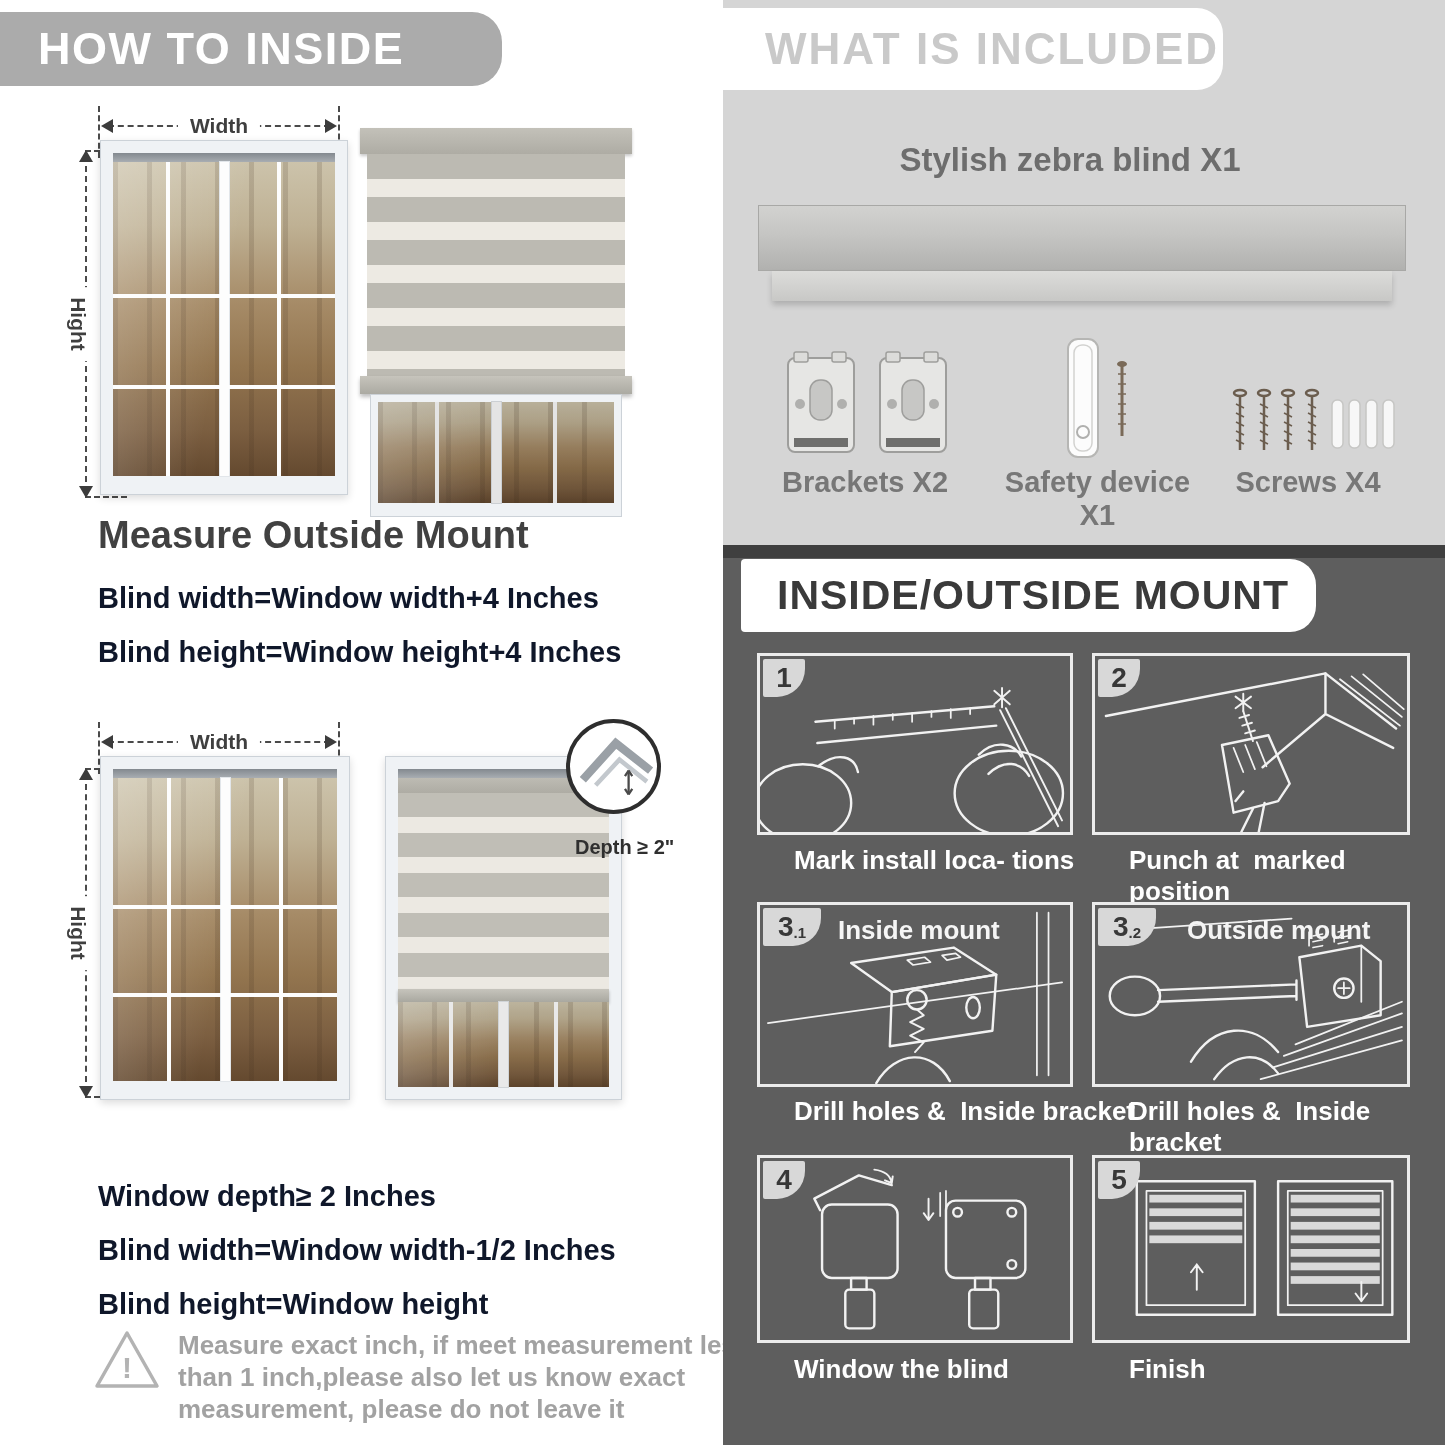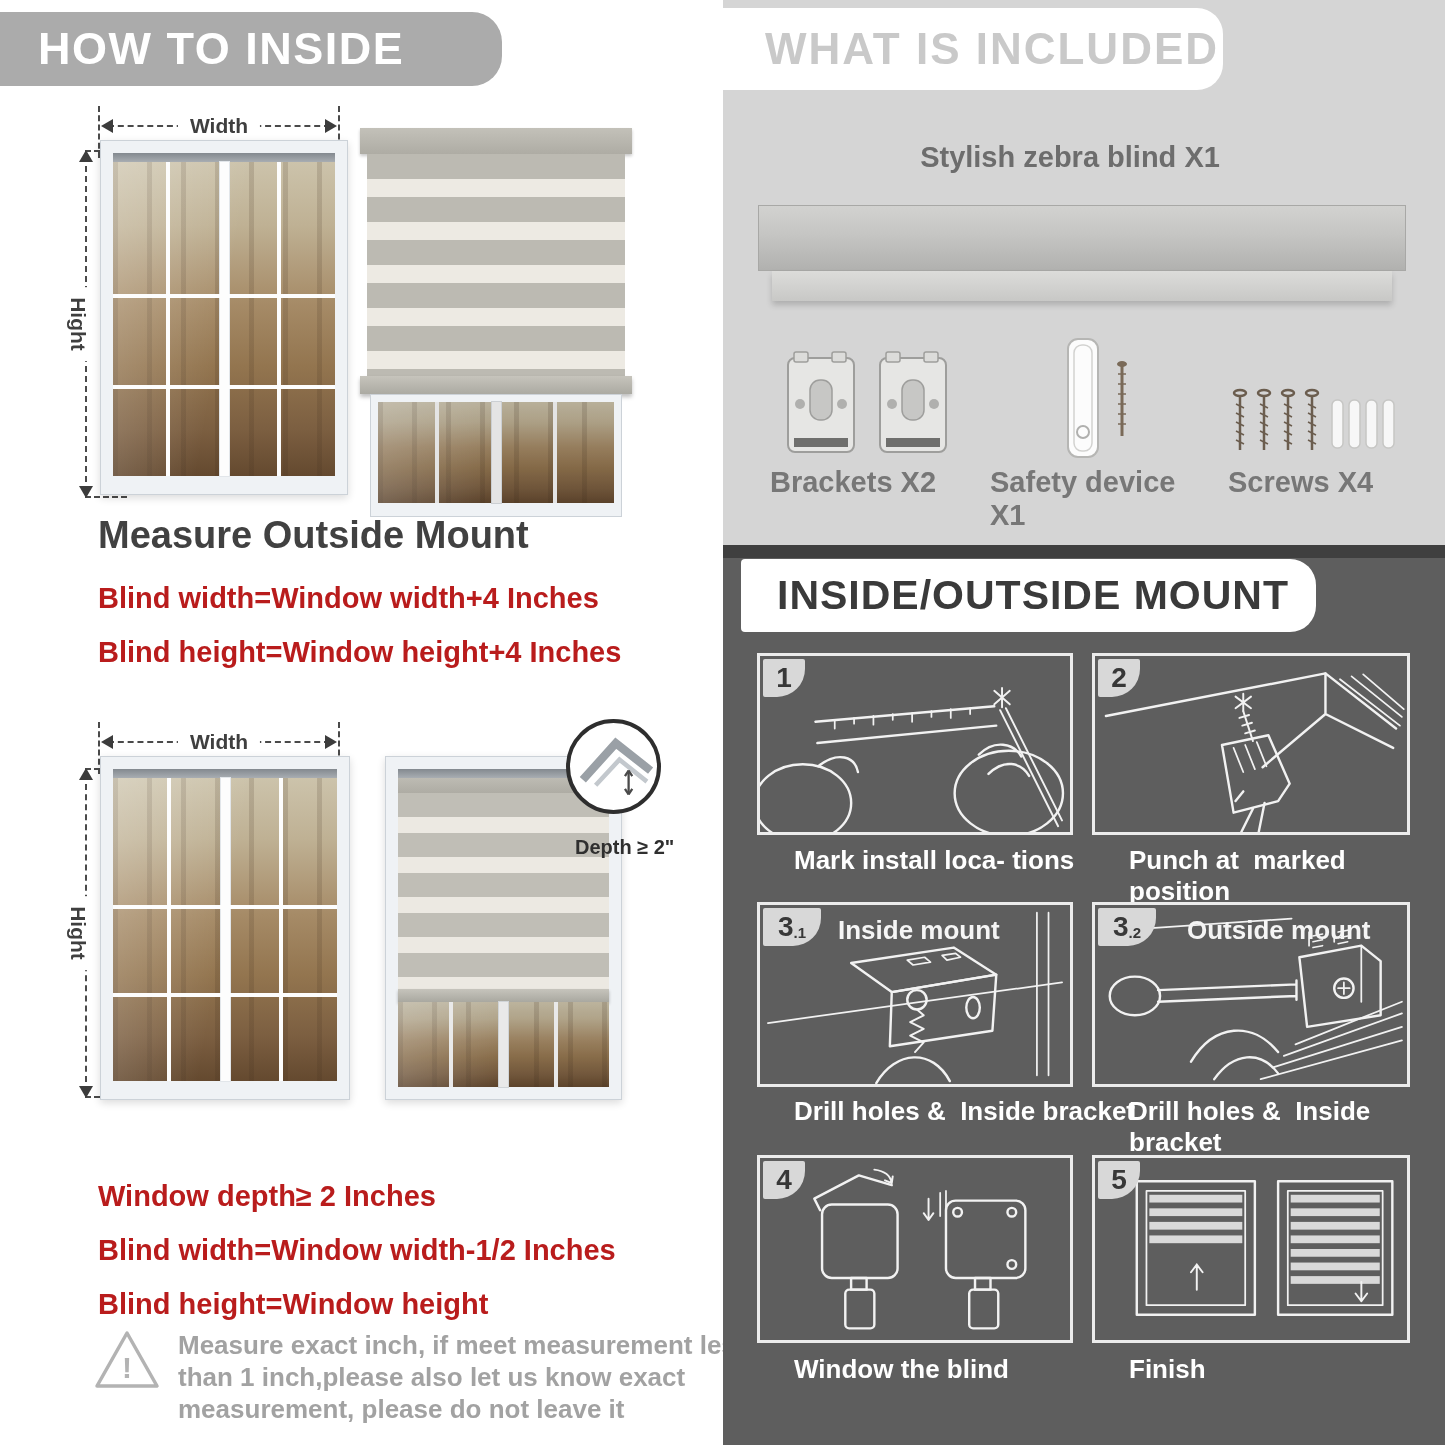--- a/index.html
+++ b/index.html
@@ -15,21 +15,21 @@
   .banner-mount{left:741px;top:559px;width:575px;height:73px;background:#ffffff;border-radius:4px 26px 26px 4px;
     color:#3a3a3a;font-size:41px;font-weight:800;letter-spacing:1px;line-height:73px;padding-left:36px;}
 
   
   .right-top{left:723px;top:0;width:722px;height:545px;background:#d5d5d5;}
   .divider-dark{left:723px;top:545px;width:722px;height:13px;background:#3f3f3f;}
   .right-bottom{left:723px;top:558px;width:722px;height:887px;background:#5e5e5e;}
 
   
   .sec-title{font-size:38px;font-weight:800;color:#414141;}
-  .sec-line{font-size:29px;font-weight:700;color:#b91c1c;}
+  .sec-line{font-size:29px;font-weight:700;color:#0f172a;}
   .warn-line{font-size:26px;font-weight:700;color:#a2a2a2;line-height:30px;}
 
   
   .hm{height:28px;text-align:right;}
   .hm-line{position:absolute;left:10px;right:10px;top:13px;border-top:2px dashed #4a4a4a;}
   .hm-cap{position:absolute;top:-6px;height:52px;border-left:2px dashed #4a4a4a;}
   .hm-arrow{position:absolute;top:7px;width:0;height:0;border-top:7px solid transparent;border-bottom:7px solid transparent;}
   .hm-arrow.l{left:3px;border-right:12px solid #3c3c3c;}
   .hm-arrow.r{right:3px;border-left:12px solid #3c3c3c;}
   .hm-label{position:absolute;left:50%;top:50%;transform:translate(-50%,-50%);background:#fff;
@@ -68,26 +68,26 @@
   .blindB{padding:12px;display:flex;flex-direction:column;}
   .bB-header{height:15px;background:linear-gradient(180deg,#bdbbb3,#aeaca4);}
   .bB-stripes{height:196px;background:repeating-linear-gradient(180deg,#c0beb6 0 24px,#ece9e2 24px 40px);}
   .bB-rail{height:13px;background:linear-gradient(180deg,#c6c4bc,#a9a8a0);box-shadow:0 2px 3px rgba(0,0,0,.25);}
 
   .mag{left:566px;top:719px;width:95px;height:95px;border:4px solid #2e2e2e;border-radius:50%;
     background:#fff;overflow:hidden;z-index:6;}
   .depth-label{left:575px;top:836px;width:150px;font-size:20px;font-weight:700;color:#2f2f2f;}
 
   
-  .blind-label{left:860px;top:141px;width:420px;text-align:center;font-size:29px;font-weight:700;color:#6d6d6d;}
+  .blind-label{left:860px;top:141px;width:420px;text-align:center;font-size:33px;font-weight:700;color:#6d6d6d;}
   .headrail-main{left:758px;top:205px;width:648px;height:66px;border:1px solid #a8a8a6;
     background:linear-gradient(180deg,#d2d2d0 0%,#c5c5c3 45%,#b1b1af 100%);}
   .headrail-sub{left:772px;top:271px;width:620px;height:30px;
     background:linear-gradient(180deg,#dcdcda,#c8c8c6);box-shadow:0 4px 6px rgba(0,0,0,.18);}
-  .item-label{font-size:29px;font-weight:700;color:#777;}
+  .item-label{font-size:29px;font-weight:700;color:#777;text-align:center;}
 
   
   .panel{border:3px solid #ececec;background:#5e5e5e;}
   .panel svg{display:block;width:100%;height:100%;}
   .badge{position:absolute;left:3px;top:3px;width:42px;height:38px;background:#d8d8d8;
     border-radius:2px 2px 28px 2px;display:flex;align-items:center;justify-content:center;
     color:#383838;font-weight:800;font-size:28px;z-index:3;}
   .badge.wide{width:58px;}
   .badge .sub{font-size:15px;font-weight:800;align-self:flex-end;margin-bottom:5px;}
   .step-label{position:absolute;z-index:3;font-size:26px;font-weight:700;color:#f5f5f5;}

